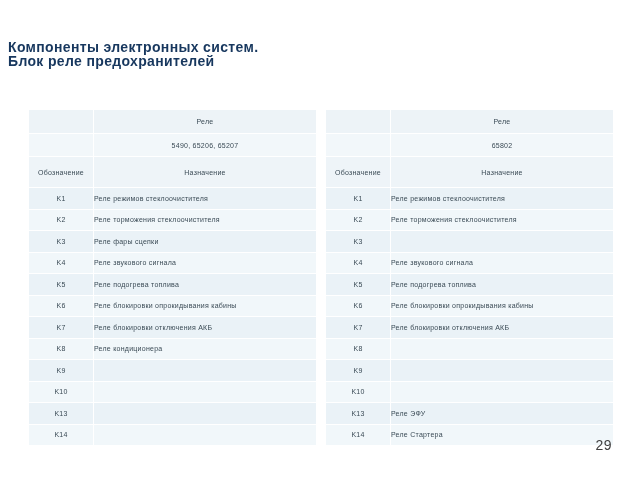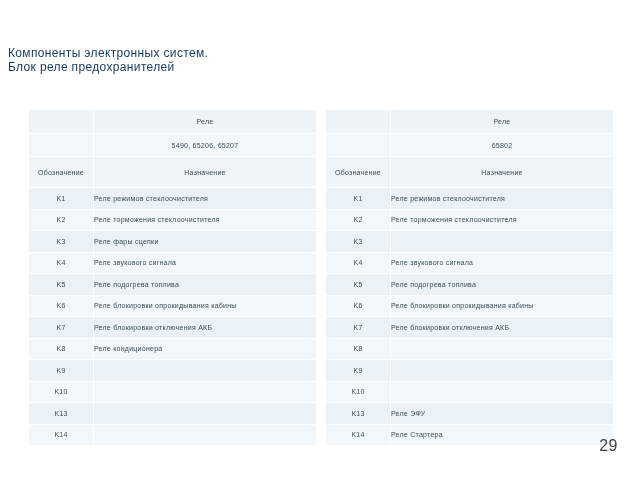--- a/index.html
+++ b/index.html
@@ -14,24 +14,24 @@
     position: relative;
     overflow: hidden;
     font-family: "Liberation Sans", sans-serif;
     color: #3a4a55;
   }
 
   
   #slide-title {
     position: absolute;
     left: 8px;
-    top: 47px;
+    top: 41px;
     width: 420px;
-    font-size: 12px;
-    font-weight: normal;
+    font-size: 14px;
+    font-weight: bold;
     line-height: 13.5px;
     letter-spacing: 0.35px;
     color: #17375e;
     white-space: pre-line;
   }
 
   
   #tables {
     position: absolute;
     left: 28px;
@@ -89,23 +89,23 @@
 
   .cell-center { text-align: center; }
   .cell-blank  { }
 
   .desig { text-align: center; }
   .purp  { text-align: left; padding-left: 9px; }
 
   
   #page-number {
     position: absolute;
-    right: 22px;
+    right: 28px;
     top: 437px;
-    font-size: 16px;
+    font-size: 14px;
     color: #404040;
     letter-spacing: 0.5px;
   }
 </style>
 </head>
 <body>
 
 <div id="slide-title">Компоненты электронных систем.
 Блок реле предохранителей</div>
 

